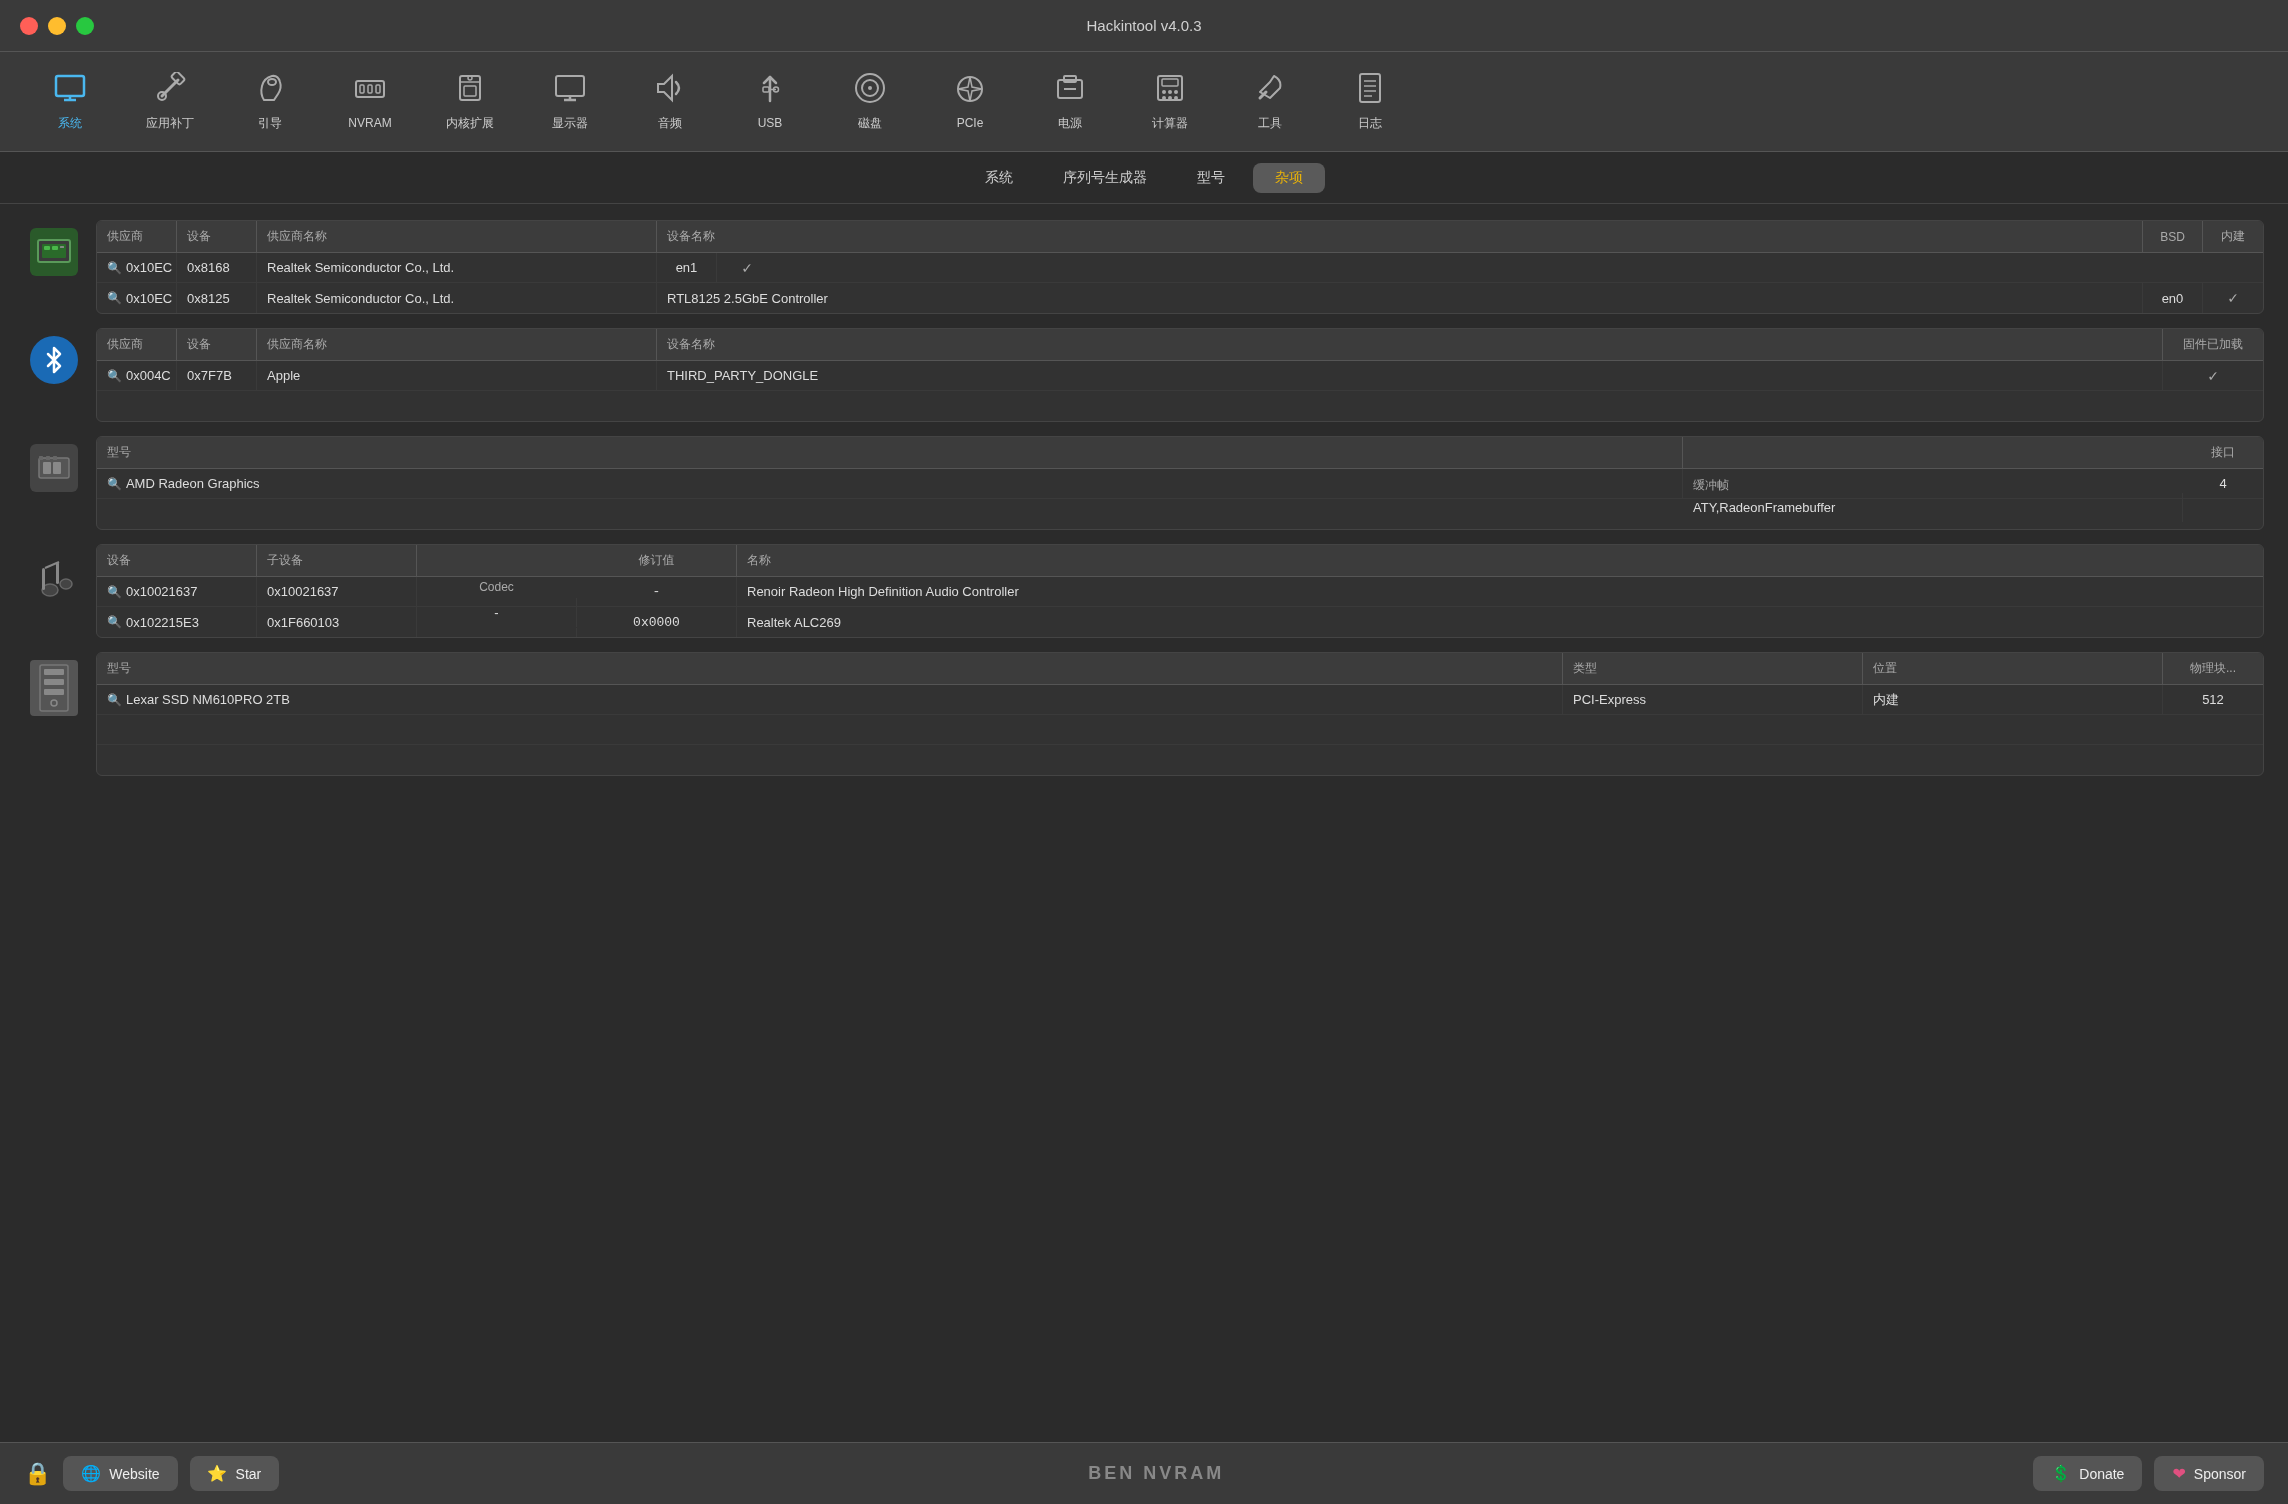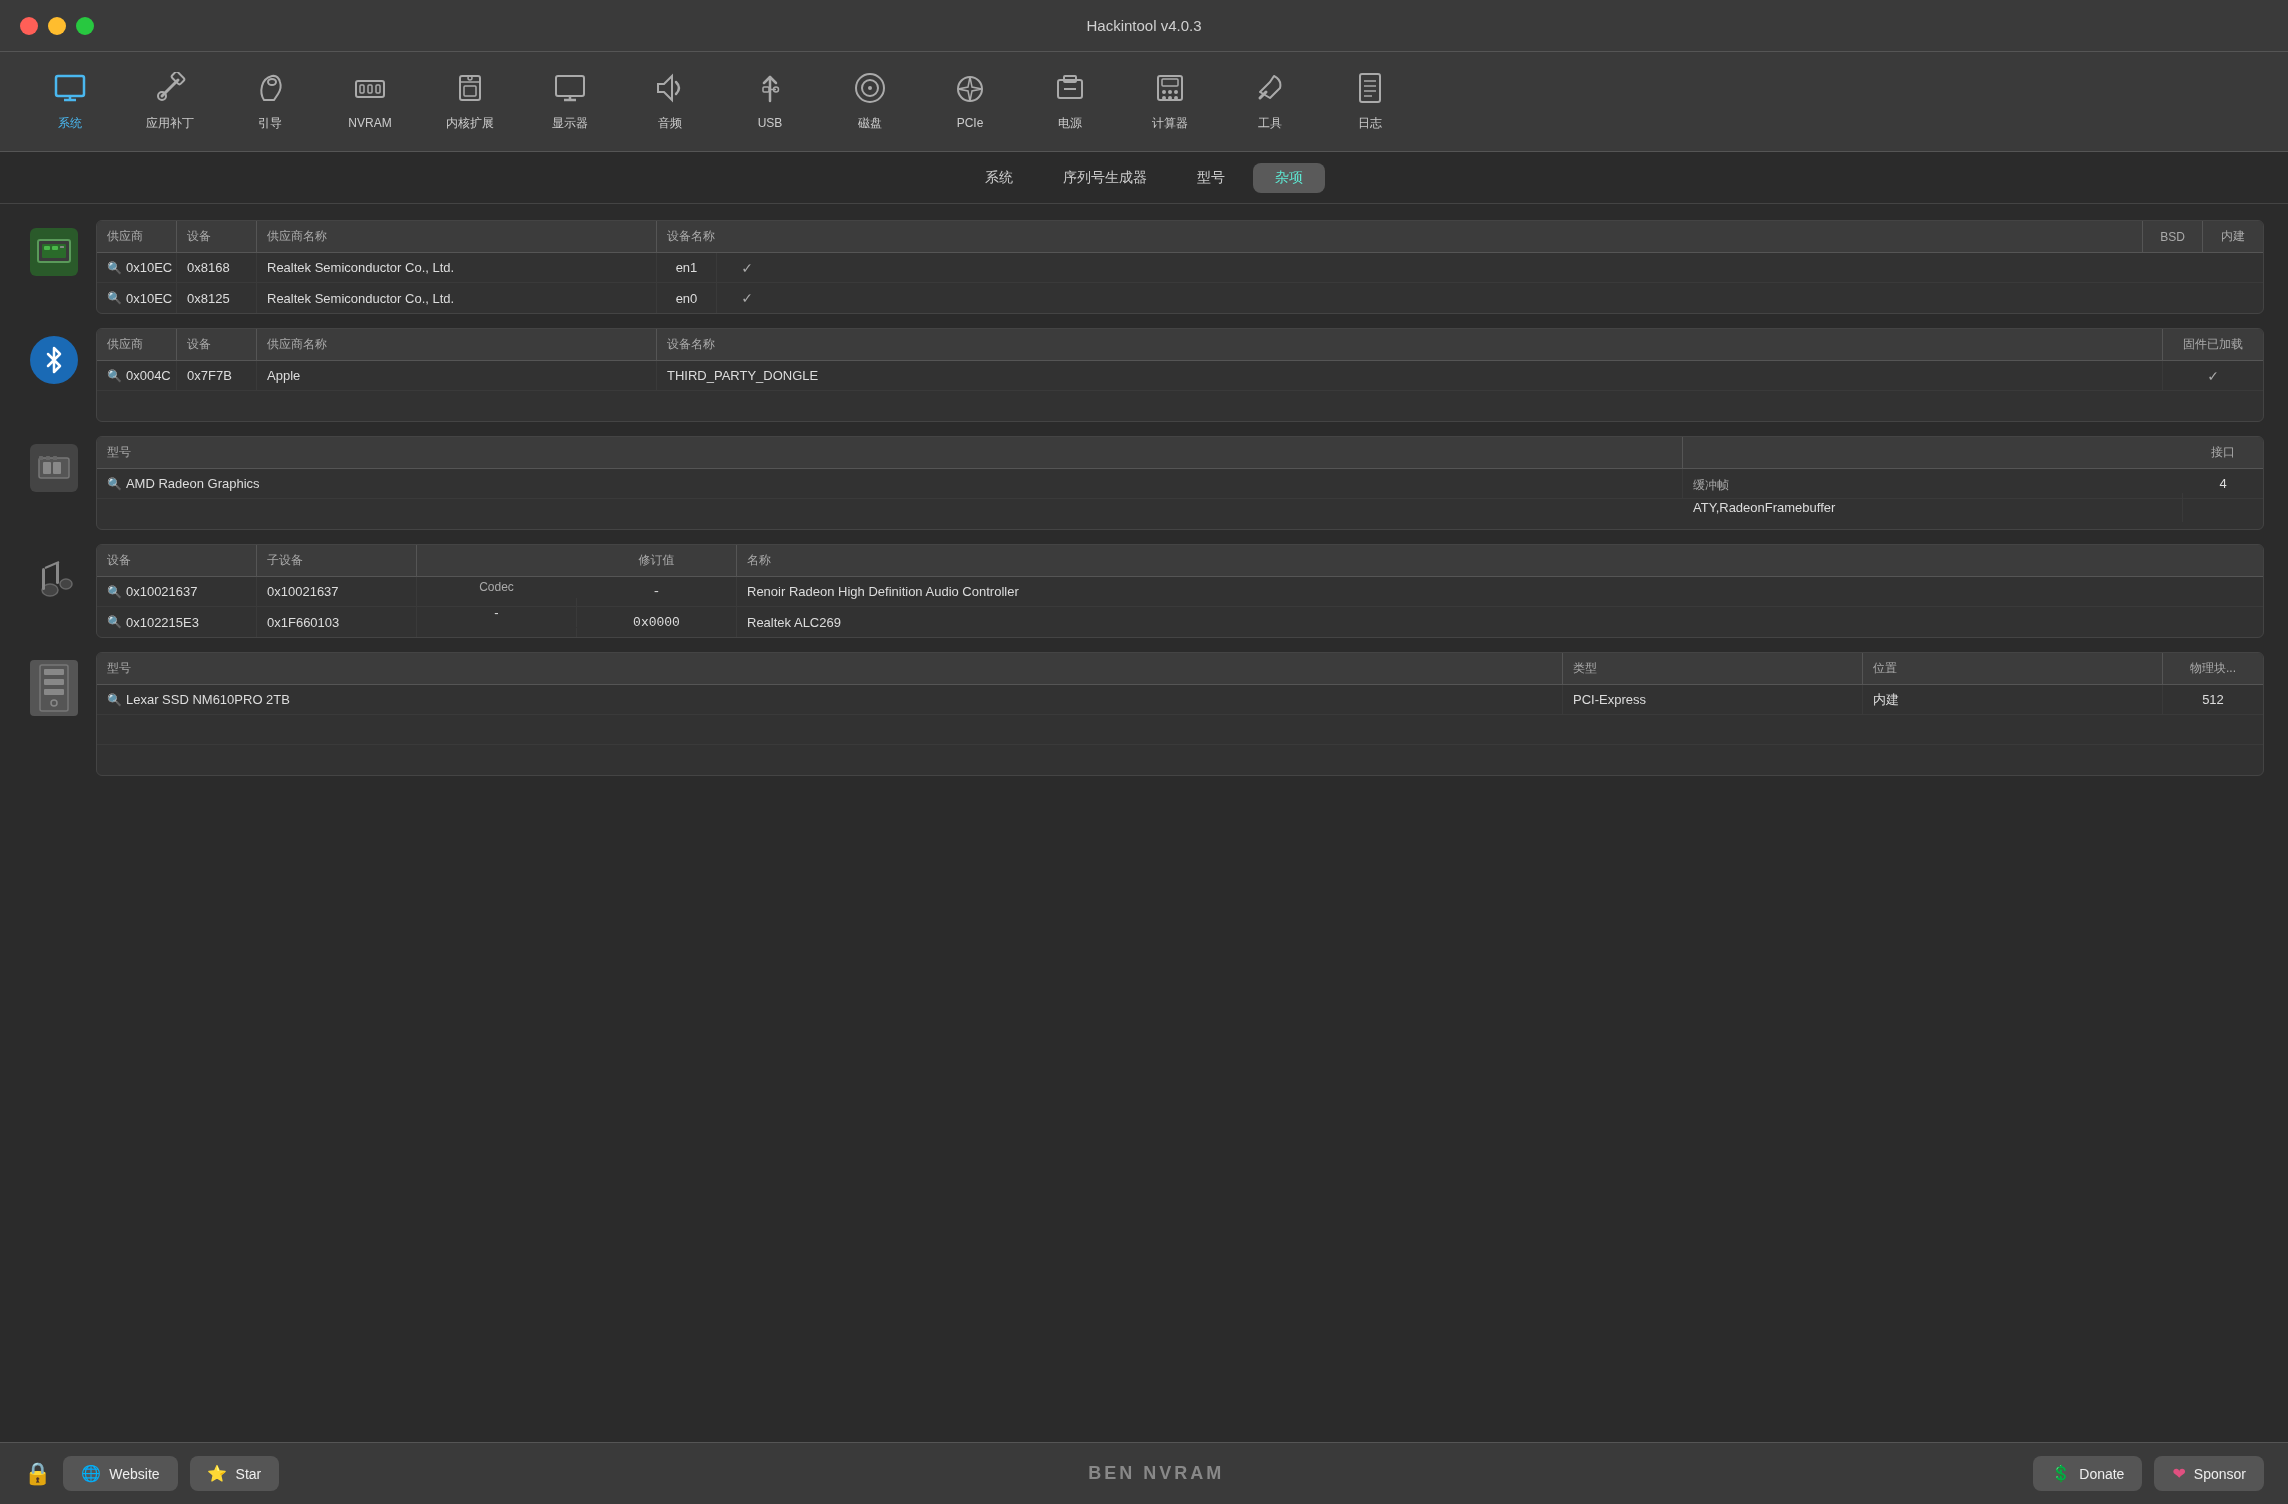--- a/index.html
+++ b/index.html
@@ -87,21 +87,21 @@
     }
     .tab-item {
       padding: 6px 22px;
       border-radius: 8px;
       font-size: 14px;
       color: #ccc;
       cursor: pointer;
     }
     .tab-item.active {
       background: #5a5a5a;
-      color: #5eead4;
+      color: #eab308;
     }
 
     
     .main-content {
       background: #2b2b2b;
       padding: 16px 24px;
       height: calc(1504px - 52px - 100px - 52px - 62px);
       overflow-y: auto;
       display: flex;
       flex-direction: column;
@@ -510,20 +510,21 @@
             <span class="checkmark">✓</span>
           </div>
       </div>
       <div class="table-row">
         <div class="td net-col-vendor">
           <span class="search-icon-small">🔍</span>
           <span>0x10EC</span>
         </div>
         <div class="td net-col-device">0x8125</div>
         <div class="td net-col-vendorname">Realtek Semiconductor Co., Ltd.</div>
+        <div class="td net-col-devname">RTL8125 2.5GbE Controller</div>
         <div class="td net-col-bsd">en0</div>
         <div class="td net-col-builtin">
             <span class="checkmark">✓</span>
           </div>
       </div>
     </div>
   </div>
 
   <div class="section">
     <div class="section-icon">

